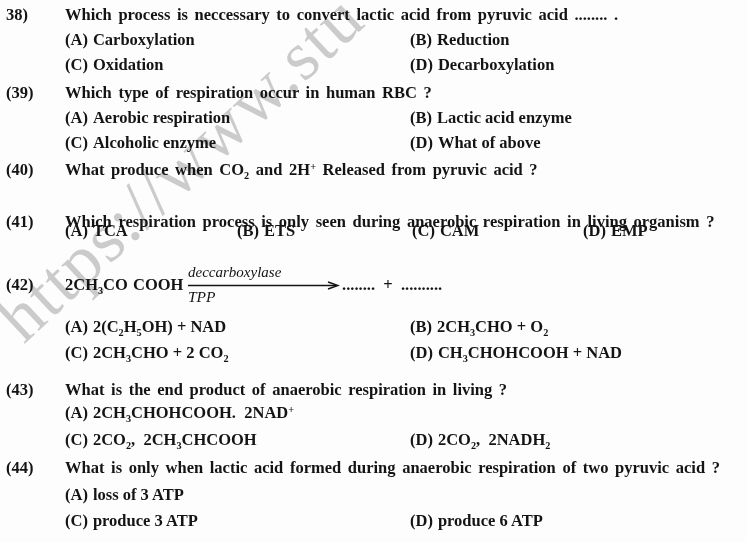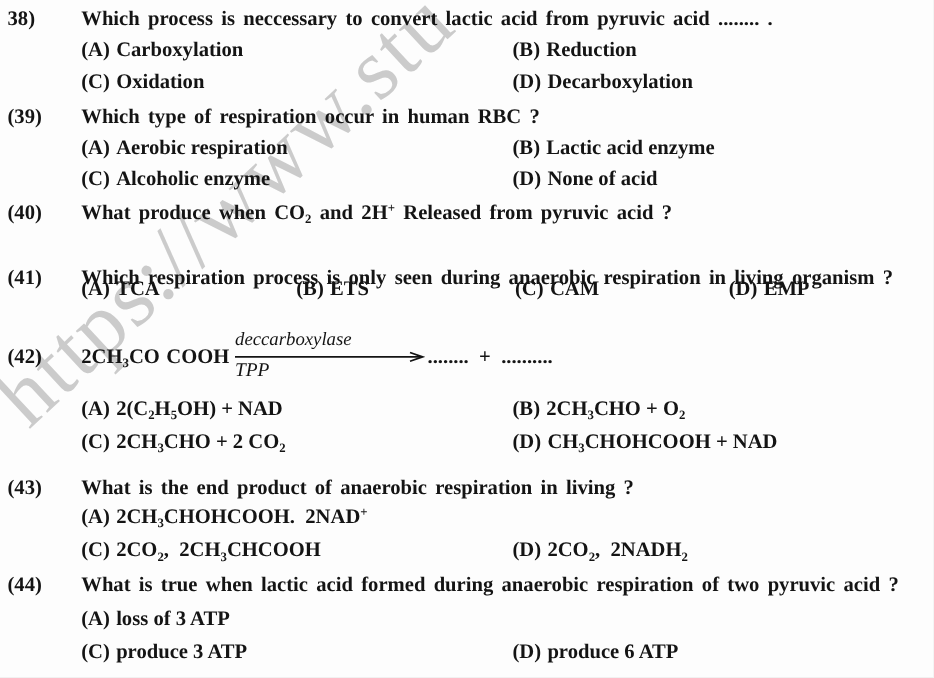--- a/index.html
+++ b/index.html
@@ -55,21 +55,21 @@
     <div class="line" style="top:82px">
       <span class="num">(39)</span>
       <span class="qtext">Which type of respiration occur in human RBC ?</span>
     </div>
     <div class="line" style="top:107px">
       <span class="opt cA"><span class="ol">(A)</span><span class="ot">Aerobic respiration</span></span>
       <span class="opt cB2"><span class="ol">(B)</span><span class="ot">Lactic acid enzyme</span></span>
     </div>
     <div class="line" style="top:132px">
       <span class="opt cA"><span class="ol">(C)</span><span class="ot">Alcoholic enzyme</span></span>
-      <span class="opt cB2"><span class="ol">(D)</span><span class="ot">None of acid</span></span>
+      <span class="opt cB2"><span class="ol">(D)</span><span class="ot">What of above</span></span>
     </div>
 
     <div class="line" style="top:159px">
       <span class="num">(40)</span>
       <span class="qtext">What produce when CO<span class="sub">2</span> and 2H<span class="sup">+</span> Released from pyruvic acid ?</span>
     </div>
 
     <div class="line" style="top:211px">
       <span class="num">(41)</span>
       <span class="qtext">Which respiration process is only seen during anaerobic respiration in living organism ?</span>
@@ -110,21 +110,21 @@
     <div class="line" style="top:402px">
       <span class="opt cA"><span class="ol">(A)</span><span class="ot">2CH<span class="sub">3</span>CHOHCOOH.  2NAD<span class="sup">+</span></span></span>
     </div>
     <div class="line" style="top:429px">
       <span class="opt cA"><span class="ol">(C)</span><span class="ot">2CO<span class="sub">2</span>,  2CH<span class="sub">3</span>CHCOOH</span></span>
       <span class="opt cB2"><span class="ol">(D)</span><span class="ot">2CO<span class="sub">2</span>,  2NADH<span class="sub">2</span></span></span>
     </div>
 
     <div class="line" style="top:457px">
       <span class="num">(44)</span>
-      <span class="qtext">What is true when lactic acid formed during anaerobic respiration of two pyruvic acid ?</span>
+      <span class="qtext">What is only when lactic acid formed during anaerobic respiration of two pyruvic acid ?</span>
     </div>
     <div class="line" style="top:484px">
       <span class="opt cA"><span class="ol">(A)</span><span class="ot">loss of 3 ATP</span></span>
     </div>
     <div class="line" style="top:510px">
       <span class="opt cA"><span class="ol">(C)</span><span class="ot">produce 3 ATP</span></span>
       <span class="opt cB2"><span class="ol">(D)</span><span class="ot">produce 6 ATP</span></span>
     </div>
 
   </div>

